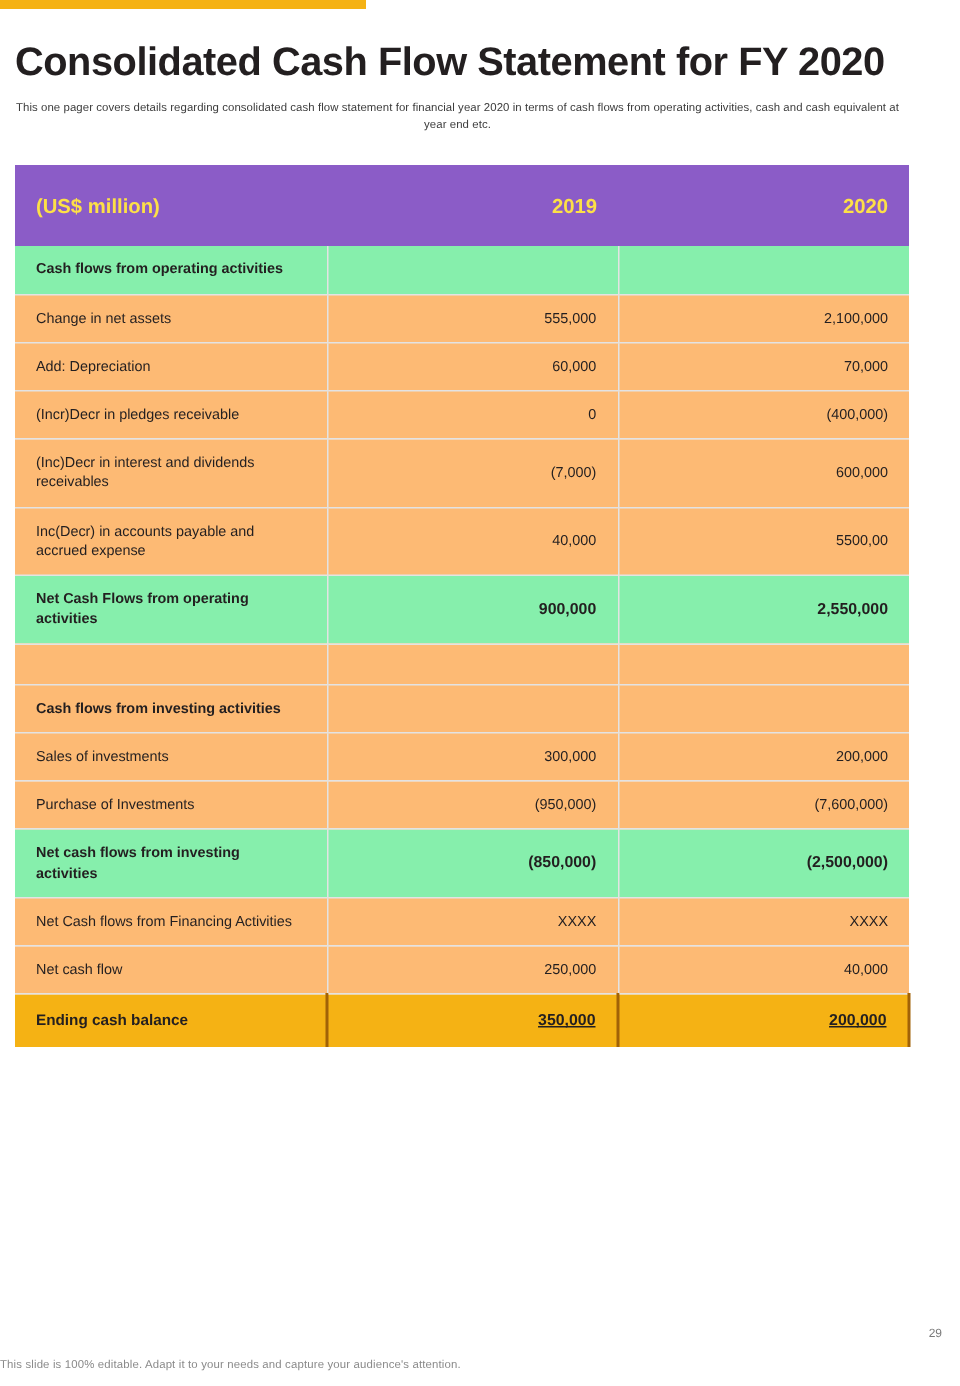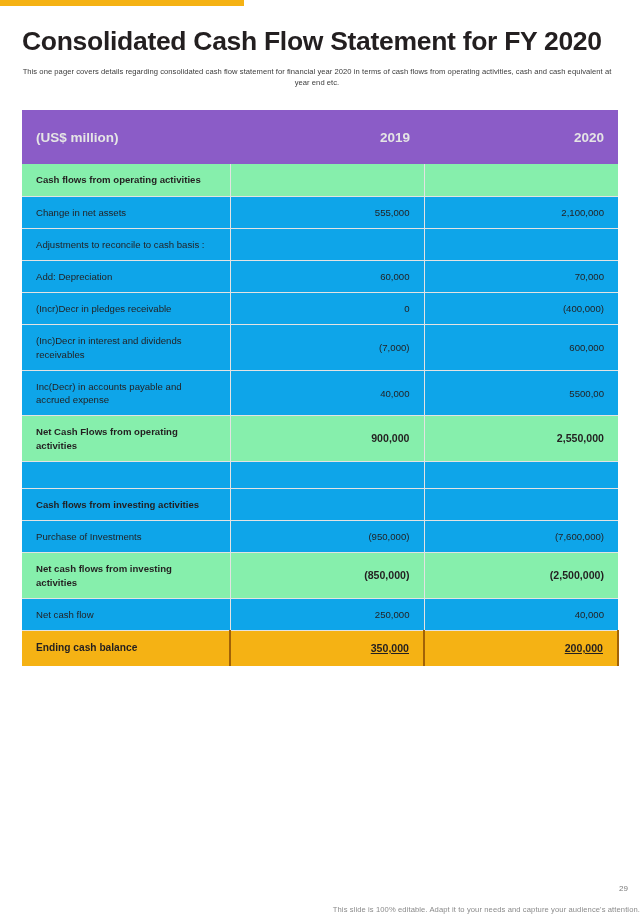--- a/index.html
+++ b/index.html
@@ -17,21 +17,21 @@
   }
   .top-accent {
     position: absolute;
     top: 0;
     left: 0;
     width: 244px;
     height: 6px;
     background: #f5b214;
   }
   .page {
-    padding: 18px 22px 0 22px;
+    padding: 18px 22px 0 10px;
     box-sizing: border-box;
   }
   h1.title {
     font-size: 26.5px;
     line-height: 1.18;
     font-weight: bold;
     letter-spacing: -0.3px;
     margin: 8px 0 0 0;
     color: #231f20;
   }
@@ -49,40 +49,40 @@
     border-collapse: collapse;
     margin-top: 22px;
     table-layout: fixed;
   }
   table.cf col.c0 { width: 208px; }
   table.cf col.c1 { width: 194px; }
   table.cf col.c2 { width: 194px; }
 
   table.cf thead th {
     background: #8b5cc7;
-    color: #e5e5e5;
+    color: #fde047;
     font-size: 13.5px;
     font-weight: bold;
     height: 54px;
     vertical-align: middle;
     padding: 0 14px;
     border: none;
   }
   table.cf thead th.label { text-align: left; }
   table.cf thead th.num { text-align: right; }
 
   table.cf tbody td {
     font-size: 9.6px;
     color: #231f20;
     border-bottom: 1px solid #e3e3e3;
     border-right: 1px solid #e3e3e3;
     padding: 9px 14px;
     vertical-align: middle;
     line-height: 1.38;
-    background: #0ea5e9;
+    background: #fdba74;
   }
   table.cf tbody td.num {
     text-align: right;
   }
   table.cf tbody td:last-child {
     border-right: none;
   }
   table.cf tbody tr.shaded td {
     background: #86efac;
   }
@@ -110,24 +110,24 @@
 
   .page-number {
     position: absolute;
     right: 12px;
     top: 884px;
     font-size: 8px;
     color: #7a7a7a;
   }
   .footer-note {
     position: absolute;
-    left: 16px;
+    left: 0;
     right: 0;
     bottom: 10px;
-    text-align: right;
+    text-align: left;
     font-size: 7.6px;
     color: #8a8a8a;
     letter-spacing: 0.1px;
   }
 </style>
 </head>
 <body>
 
 <div class="top-accent"></div>
 
@@ -153,25 +153,20 @@
           <td>Cash flows from operating activities</td>
           <td class="num"></td>
           <td class="num"></td>
         </tr>
         <tr>
           <td>Change in net assets</td>
           <td class="num">555,000</td>
           <td class="num">2,100,000</td>
         </tr>
         <tr>
-          <td>Adjustments to reconcile to cash basis :</td>
-          <td class="num"></td>
-          <td class="num"></td>
-        </tr>
-        <tr>
           <td>Add: Depreciation</td>
           <td class="num">60,000</td>
           <td class="num">70,000</td>
         </tr>
         <tr>
           <td>(Incr)Decr in pledges receivable</td>
           <td class="num">0</td>
           <td class="num">(400,000)</td>
         </tr>
         <tr>
@@ -193,30 +188,40 @@
           <td></td>
           <td class="num"></td>
           <td class="num"></td>
         </tr>
         <tr class="bold">
           <td>Cash flows from investing activities</td>
           <td class="num"></td>
           <td class="num"></td>
         </tr>
         <tr>
+          <td>Sales of investments</td>
+          <td class="num">300,000</td>
+          <td class="num">200,000</td>
+        </tr>
+        <tr>
           <td>Purchase of Investments</td>
           <td class="num">(950,000)</td>
           <td class="num">(7,600,000)</td>
         </tr>
         <tr class="shaded bold">
           <td>Net cash flows from investing activities</td>
           <td class="num">(850,000)</td>
           <td class="num">(2,500,000)</td>
         </tr>
         <tr>
+          <td>Net Cash flows from Financing Activities</td>
+          <td class="num">XXXX</td>
+          <td class="num">XXXX</td>
+        </tr>
+        <tr>
           <td>Net cash flow</td>
           <td class="num">250,000</td>
           <td class="num">40,000</td>
         </tr>
         <tr class="total">
           <td>Ending cash balance</td>
           <td class="num">350,000</td>
           <td class="num">200,000</td>
         </tr>
       </tbody>

